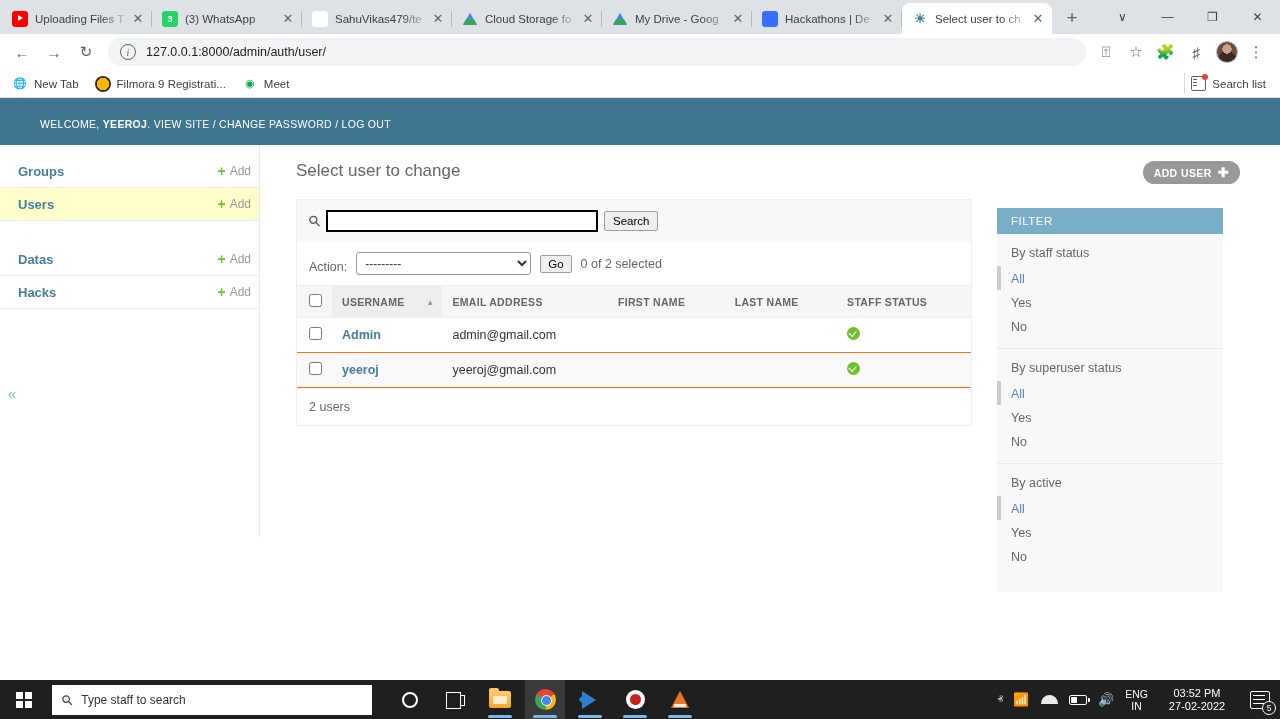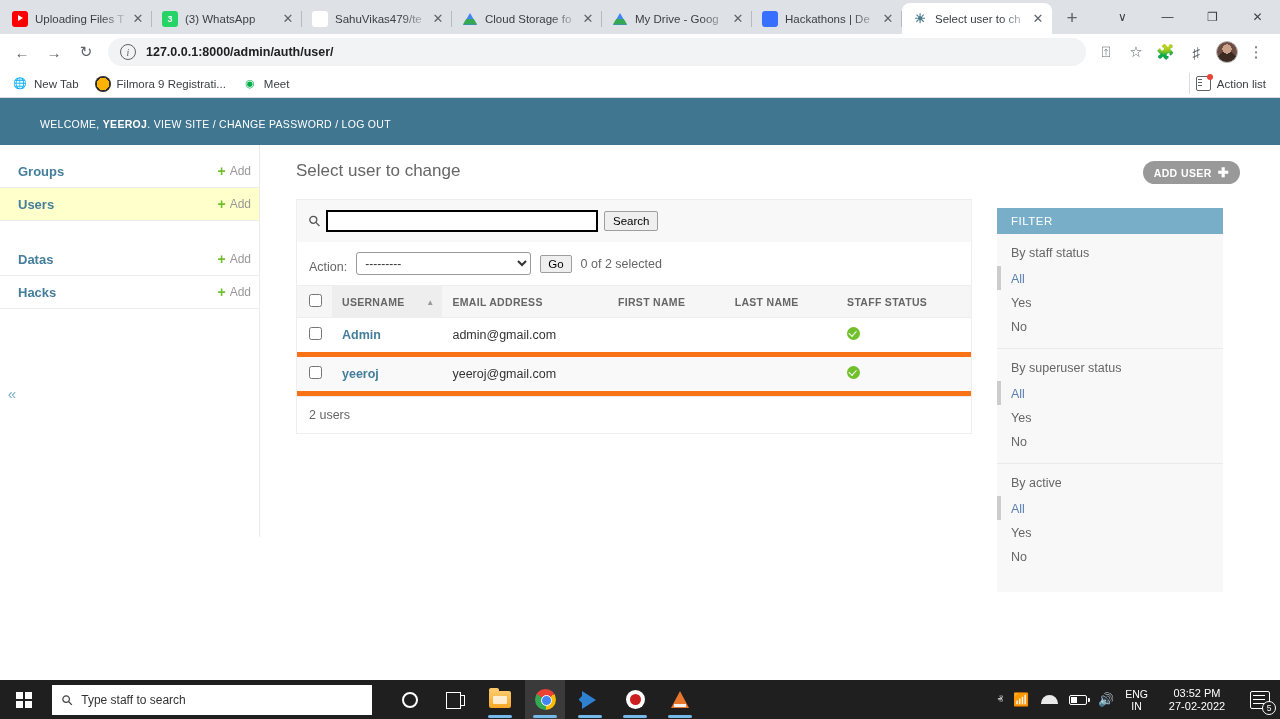--- a/index.html
+++ b/index.html
@@ -110,21 +110,21 @@
     border-radius: 14px; display: flex; align-items: center;
     padding: 0 12px; margin: 0 6px 0 4px;
   }
   .omnibox .infoicon {
     width: 16px; height: 16px; margin-right: 10px;
     border: 1.3px solid #5f6368; border-radius: 50%;
     font-size: 10px; color: #5f6368; font-style: italic;
     display: flex; align-items: center; justify-content: center;
     font-family: "Liberation Serif", serif;
   }
-  .omnibox .url { font-size: 12.5px; color: #202124; font-weight: bold; }
+  .omnibox .url { font-size: 12.5px; color: #202124; }
   .tb-right { display: flex; align-items: center; }
   .tb-right .tb-icon { margin-right: 2px; }
   .avatar {
     width: 22px; height: 22px; border-radius: 50%;
     background: #6d4c41; margin: 0 4px;
     background-image: radial-gradient(circle at 50% 35%, #caa189 28%, transparent 29%),
                       radial-gradient(circle at 50% 95%, #3b2a22 45%, transparent 46%);
     border: 1px solid #bbb;
   }
 
@@ -308,21 +308,21 @@
   }
   table.results thead th.action-checkbox-column { width: 24px; padding-left: 12px; }
   table.results thead th.sorted { background: #eee; position: relative; }
   table.results thead th .sortarrow {
     position: absolute; right: 8px; top: 50%;
     transform: translateY(-50%);
     color: #999; font-size: 8px;
   }
   table.results tbody td {
     padding: 9px 10px; font-size: 12.5px; color: #333;
-    border-bottom: 5px solid #f97316; vertical-align: middle;
+    border-bottom: 1px solid #f97316; vertical-align: middle;
   }
   table.results tbody td.action-checkbox { padding-left: 12px; width: 24px; }
   table.results tbody tr.row1 { background: #fff; }
   table.results tbody tr.row2 { background: #f9f9f9; }
   table.results tbody td a {
     color: #447e9b; font-weight: bold; text-decoration: none;
   }
   .icon-yes {
     display: inline-block; width: 13px; height: 13px;
     border-radius: 50%; background: #70bf2b; position: relative;
@@ -593,21 +593,21 @@
       <span class="bmicon bm-filmora"></span>
       <span>Filmora 9 Registrati...</span>
     </div>
     <div class="bm">
       <span class="bmicon bm-meet">◉</span>
       <span>Meet</span>
     </div>
     <div class="spacer"></div>
     <div class="readinglist">
       <span class="rl-icon"></span>
-      <span>Action list</span>
+      <span>Search list</span>
     </div>
   </div>
 
   <div class="viewport">
 
     <div id="header">
       <div id="user-tools">
         <span>WELCOME,</span>
         <strong>YEEROJ</strong><span>.</span>
         <a href="#">VIEW SITE</a>

